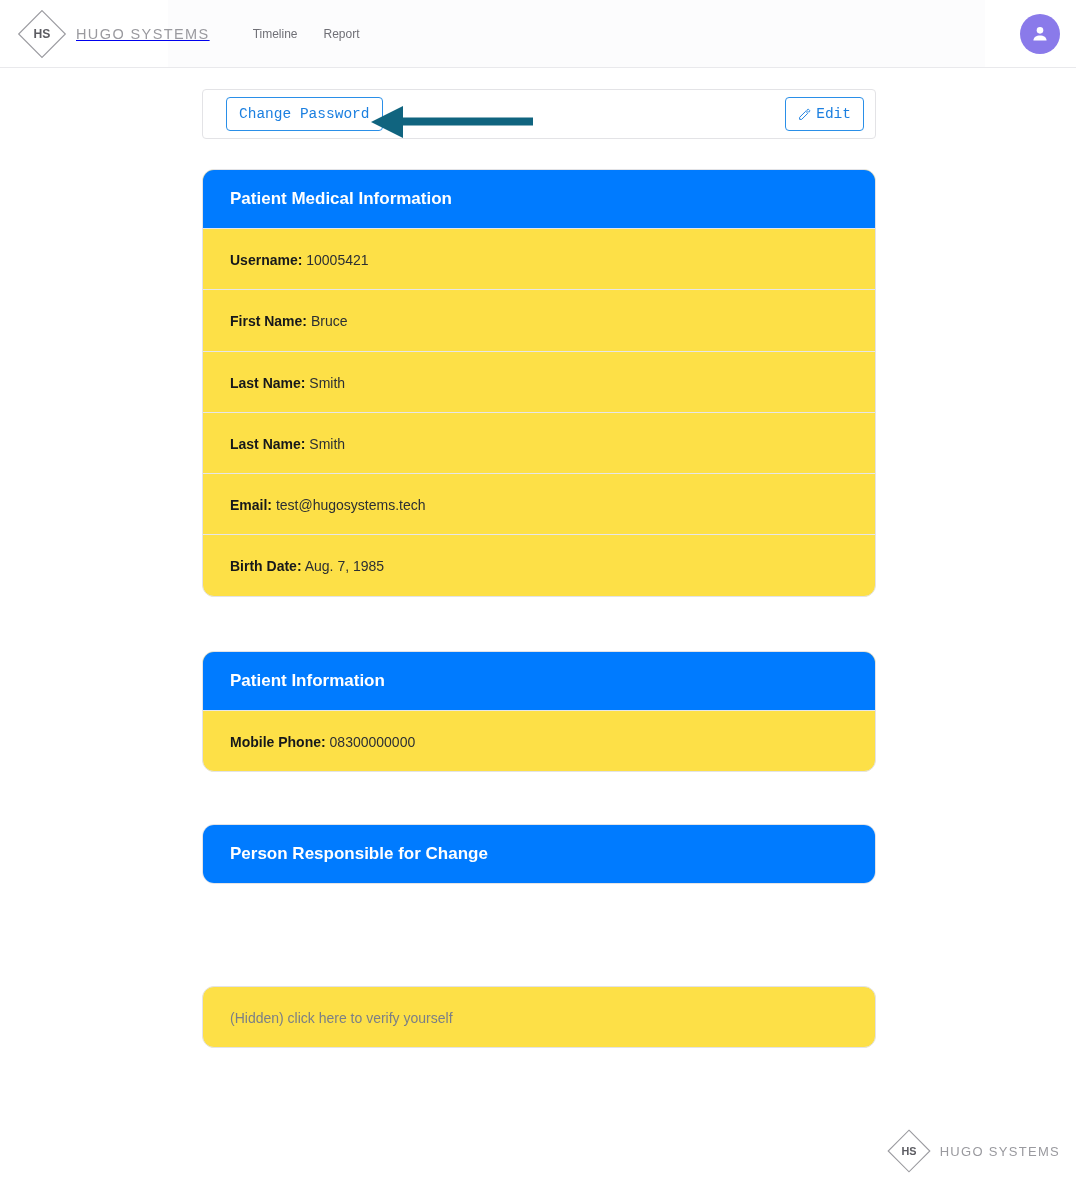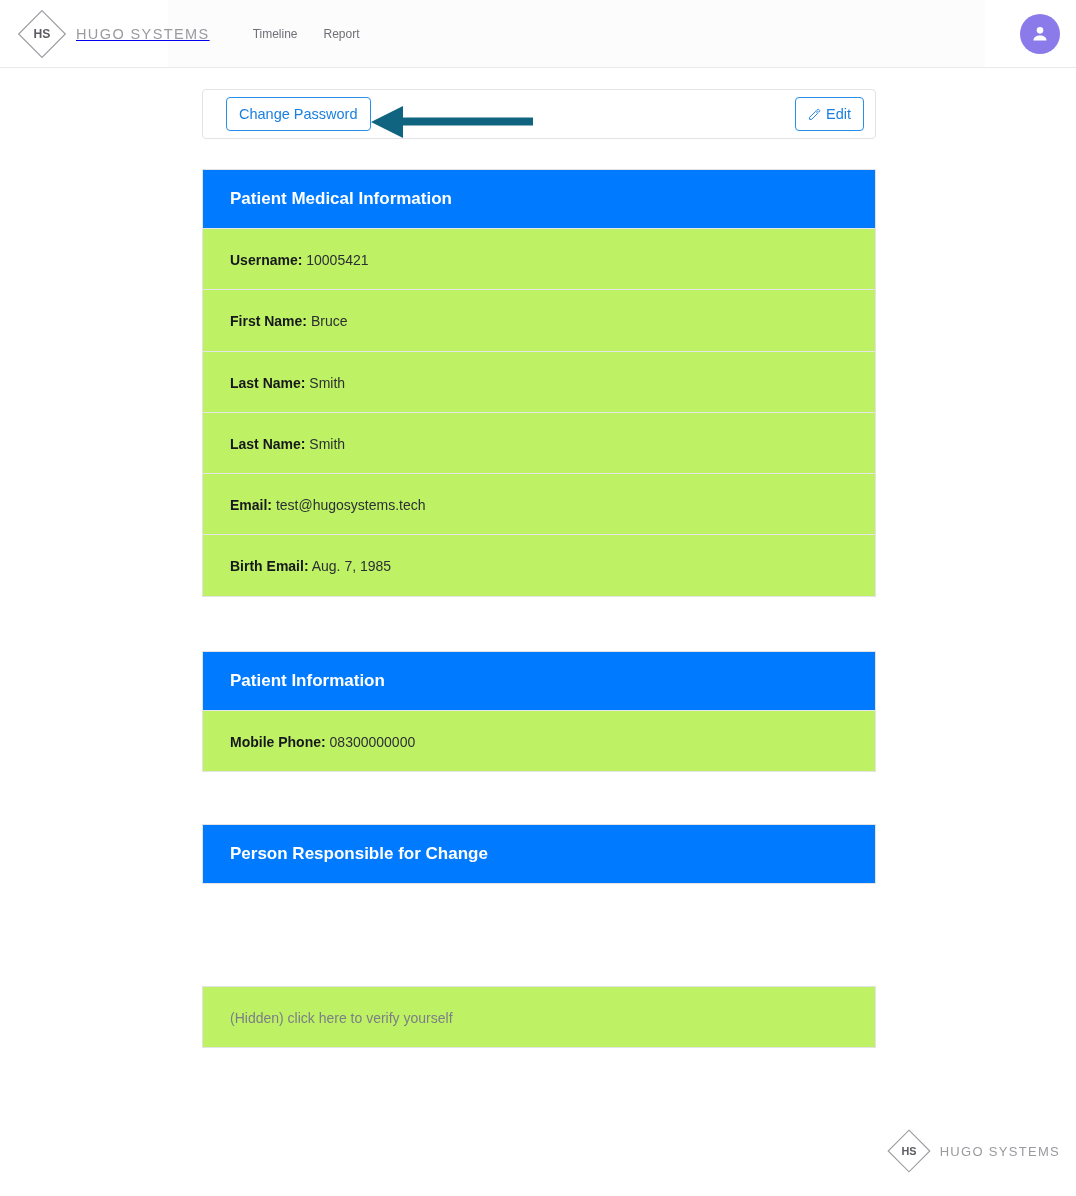--- a/index.html
+++ b/index.html
@@ -104,21 +104,21 @@
     border-radius: 4px;
     display: flex;
     align-items: center;
     padding: 0 11px 0 23px;
   }
   .btn-outline {
     border: 1px solid #2a8fe8;
     border-radius: 4px;
     background: #ffffff;
     color: #1b7fe0;
-    font-family: Liberation Sans, sans-serif;
+    font-family: Liberation Mono, monospace;
     font-size: 14.5px;
     line-height: 1;
     padding: 9px 12px;
     cursor: pointer;
     display: inline-flex;
     align-items: center;
     gap: 5px;
     white-space: nowrap;
   }
   .toolbar-right { margin-left: auto; }
@@ -127,23 +127,23 @@
     position: absolute;
     left: 168px;   
     top: 14px;
     width: 162px;
     height: 36px;
     pointer-events: none;
   }
 
   
   .card {
-    background: #bef264;
+    background: #fde047;
     border: 1px solid #e3e3e6;
-    border-radius: 0;
+    border-radius: 12px;
     overflow: hidden;
   }
   .card-header {
     background: #007bff;
     color: #ffffff;
     font-size: 17px;
     font-weight: bold;
     padding: 20px 0 21px 27px;
     line-height: 1;
   }
@@ -246,21 +246,21 @@
       </div>
       <div class="card-row">
         <b>Last Name:</b>
         <span>Smith</span>
       </div>
       <div class="card-row">
         <b>Email:</b>
         <span>test@hugosystems.tech</span>
       </div>
       <div class="card-row">
-        <b>Birth Email:</b>
+        <b>Birth Date:</b>
         <span>Aug. 7, 1985</span>
       </div>
     </div>
 
     <div class="gap-54"></div>
 
     <div class="card">
       <div class="card-header">Patient Information</div>
       <div class="card-row">
         <b>Mobile Phone:</b>

